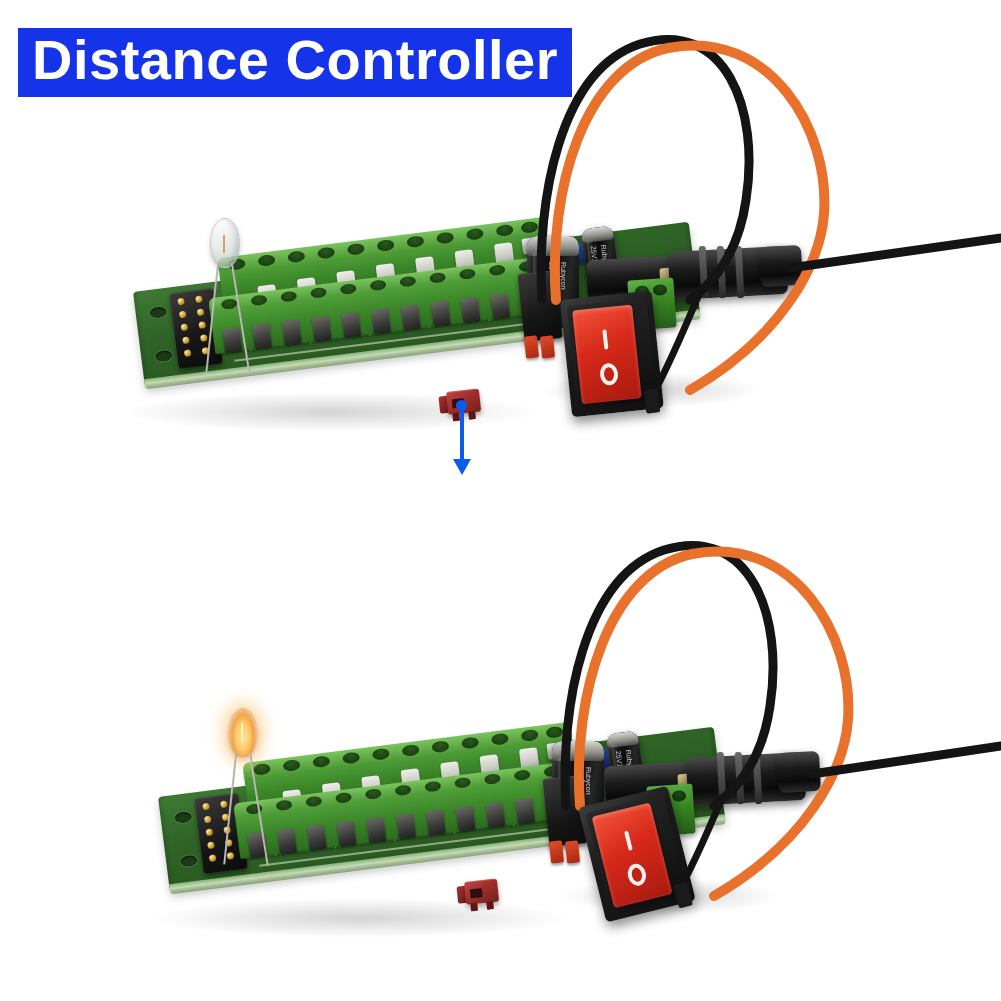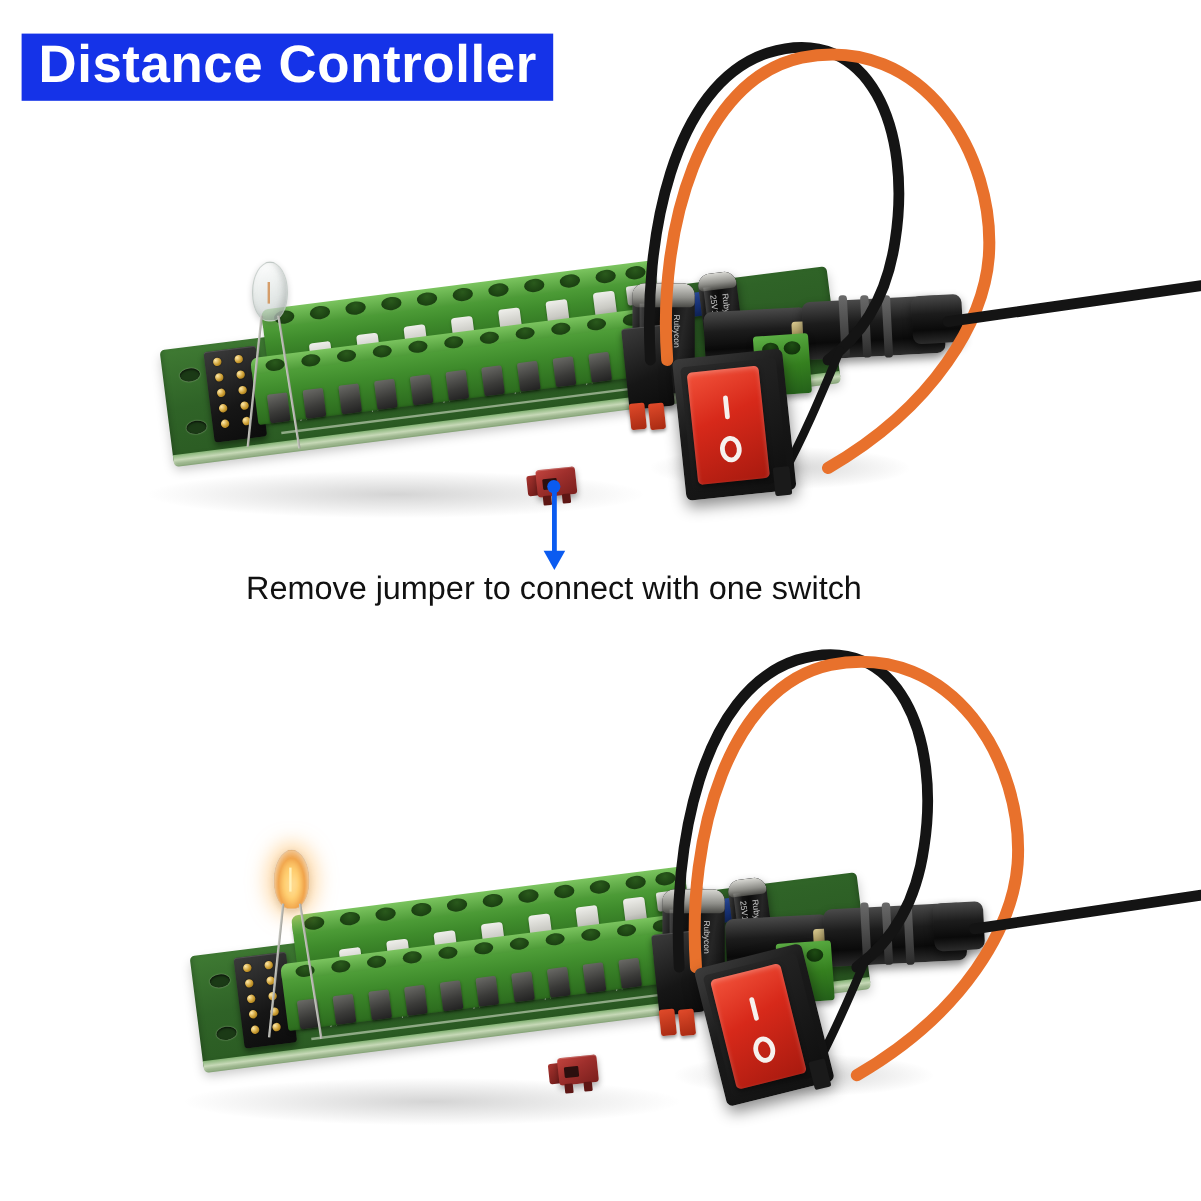--- a/index.html
+++ b/index.html
@@ -12,21 +12,21 @@
 
   
   .title-banner{
     position:absolute;left:18px;top:28px;
     padding:3px 14px 7px 14px;
     background:#1533e8;
     display:inline-block;
   }
   .title-banner .title-text{
     font-family:"Liberation Sans", sans-serif;
-    font-weight:bold;font-size:44px;line-height:1.05;
+    font-weight:bold;font-size:56px;line-height:1.05;
     color:#ffffff;letter-spacing:0.5px;white-space:nowrap;
   }
 
   
   .panel{position:absolute;left:0;width:1001px;height:500px;}
   .panel-top{top:0;}
   .panel-bottom{top:500px;}
   .photo{position:absolute;inset:0;overflow:hidden;}
 
   
@@ -451,21 +451,20 @@
         </div>
 
       </div>
     </div>
 
     <div class="callout callout-top">
       <div class="lead-dot"></div>
       <div class="lead-line"></div>
       <div class="lead-arrow"></div>
     </div>
-    <div class="caption caption-top">Remove jumper to connect with one switch</div>
   </div>
 
   <div class="panel panel-bottom">
     <div class="photo">
       <div class="scene">
 
         <div class="shadow-soft" style="left:150px;top:398px;width:420px;height:40px;"></div>
         <div class="shadow-soft" style="left:560px;top:378px;width:220px;height:36px;"></div>
 
         <div class="pcb" style="left:158px;top:297px;transform:rotate(-7.2deg);">

